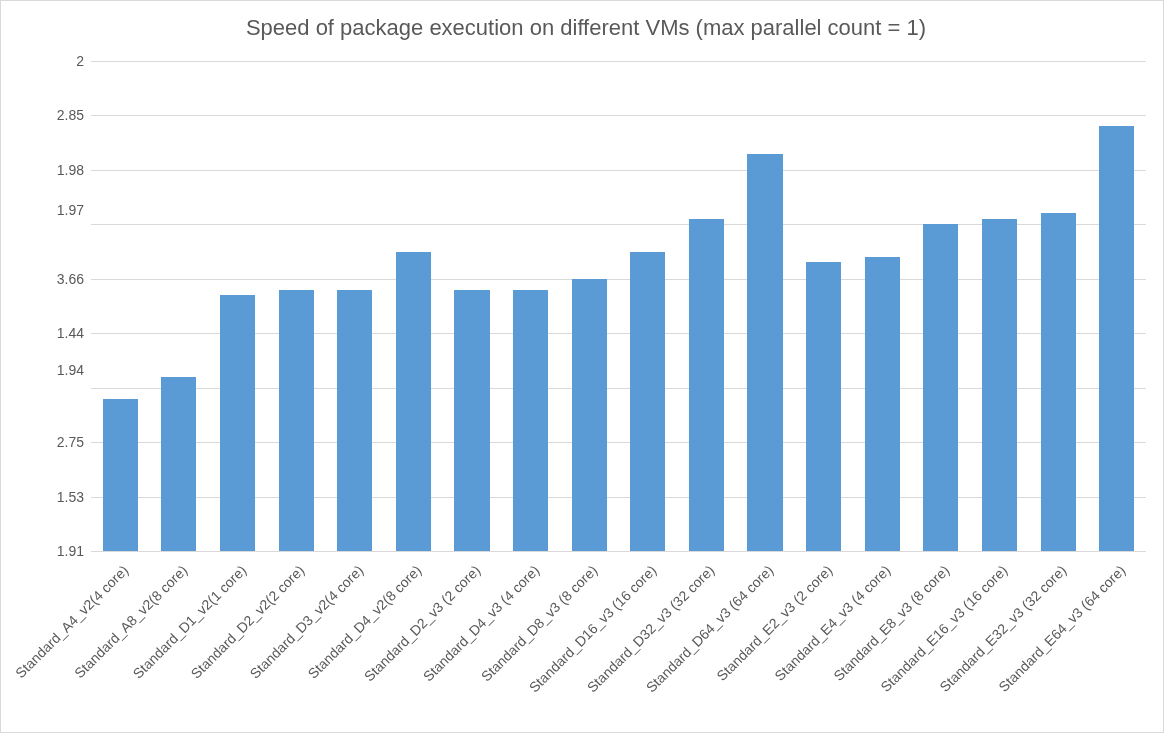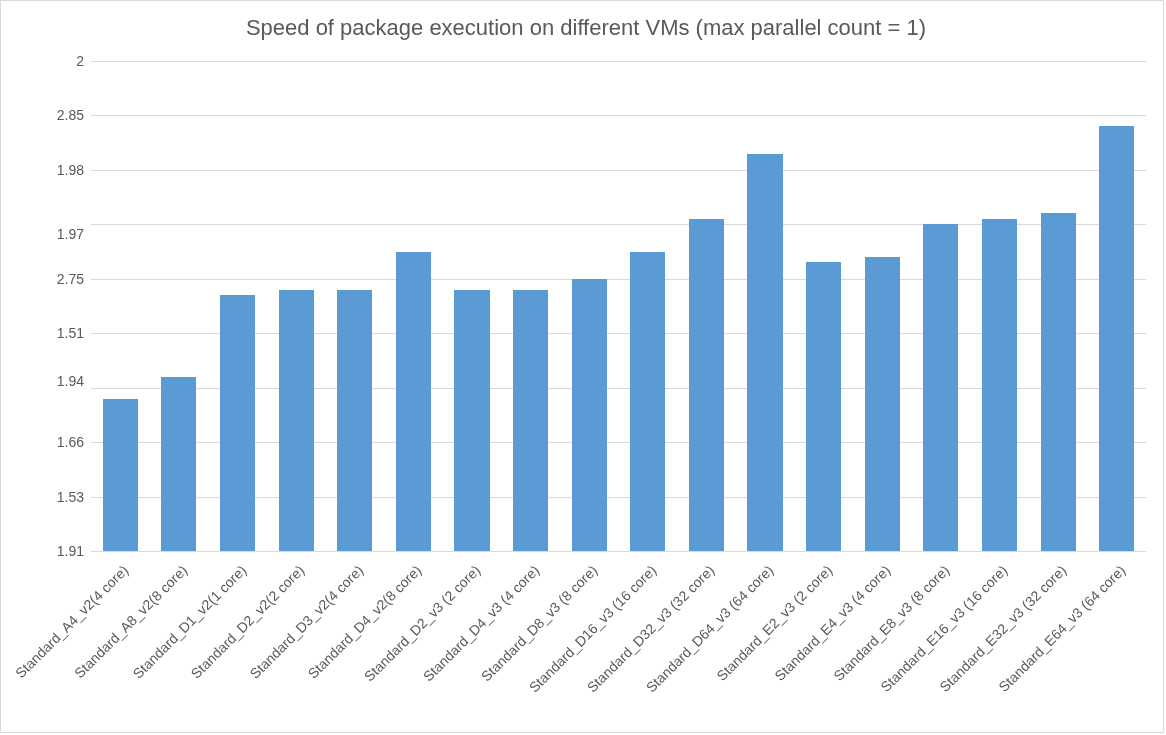--- a/index.html
+++ b/index.html
@@ -97,25 +97,25 @@
         <div class="gridline" style="top: 272.222px;"></div>
         <div class="gridline" style="top: 217.778px;"></div>
         <div class="gridline" style="top: 163.333px;"></div>
         <div class="gridline" style="top: 108.889px;"></div>
         <div class="gridline" style="top: 54.4444px;"></div>
         <div class="gridline" style="top: 0px;"></div>
       </div>
     <div id="yticks">
         <div class="y-tick" style="top: 490px;">1.91</div>
         <div class="y-tick" style="top: 435.556px;">1.53</div>
-        <div class="y-tick" style="top: 381.111px;">1.66</div>
-        <div class="y-tick" style="top: 320px;">1.94</div>
-        <div class="y-tick" style="top: 272.222px;">1.51</div>
-        <div class="y-tick" style="top: 217.778px;">2.75</div>
-        <div class="y-tick" style="top: 173px;">1.97</div>
+        <div class="y-tick" style="top: 381.111px;">2.75</div>
+        <div class="y-tick" style="top: 309px;">1.94</div>
+        <div class="y-tick" style="top: 272.222px;">1.44</div>
+        <div class="y-tick" style="top: 217.778px;">3.66</div>
+        <div class="y-tick" style="top: 149px;">1.97</div>
         <div class="y-tick" style="top: 108.889px;">1.98</div>
         <div class="y-tick" style="top: 54.4444px;">2.85</div>
         <div class="y-tick" style="top: 0px;">2</div>
       </div>
     <div class="bars" id="bars">
         <div class="bar" style="left: 11.7222px; width: 35.1667px; height: 152.444px; background: rgb(91, 155, 213);"></div>
         <div class="bar" style="left: 70.3333px; width: 35.1667px; height: 174.222px; background: rgb(91, 155, 213);"></div>
         <div class="bar" style="left: 128.944px; width: 35.1667px; height: 255.889px; background: rgb(91, 155, 213);"></div>
         <div class="bar" style="left: 187.556px; width: 35.1667px; height: 261.333px; background: rgb(91, 155, 213);"></div>
         <div class="bar" style="left: 246.167px; width: 35.1667px; height: 261.333px; background: rgb(91, 155, 213);"></div>

